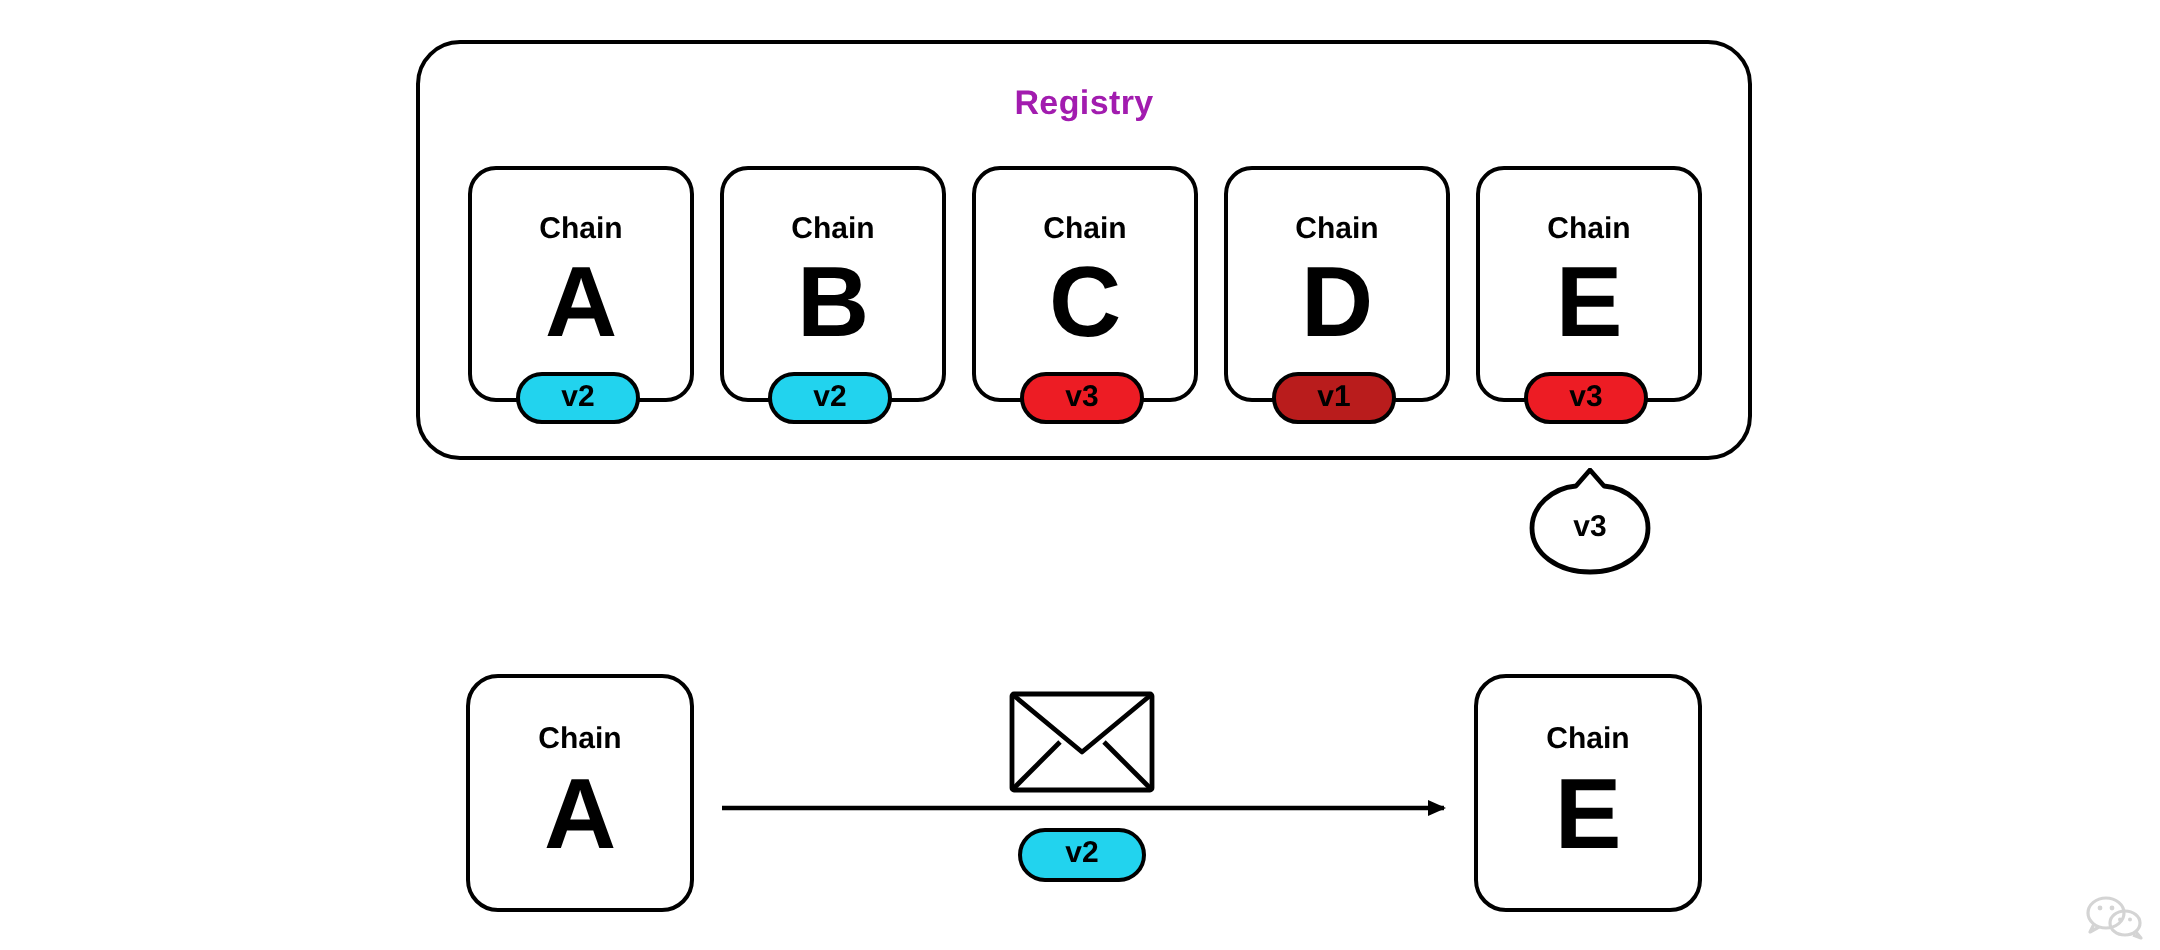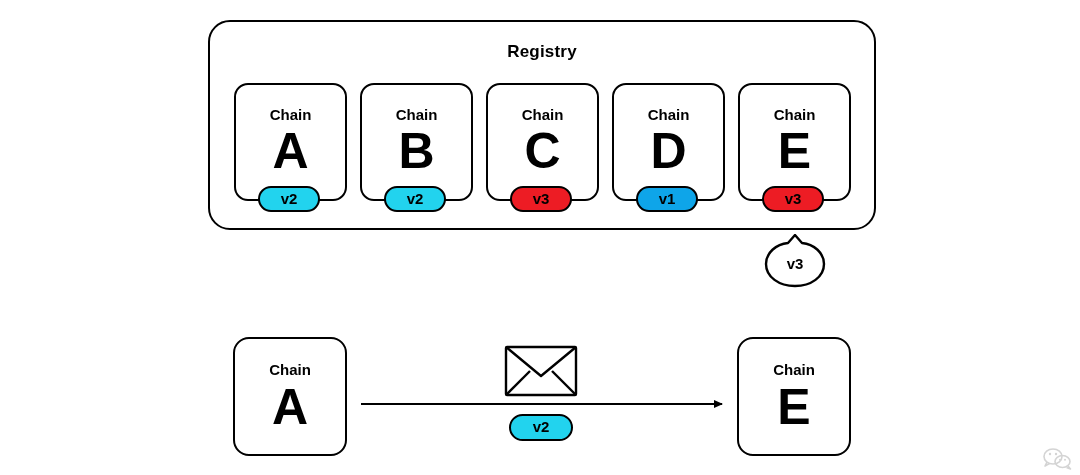--- a/index.html
+++ b/index.html
@@ -34,21 +34,21 @@
     background: #ffffff;
   }
   .registry-title {
     position: absolute;
     left: 0;
     top: 20px;
     width: 100%;
     text-align: center;
     font-size: 17px;
     font-weight: bold;
-    color: #000000;
+    color: #a21caf;
     letter-spacing: 0.2px;
   }
 
   
   .chain-card {
     position: absolute;
     width: 113px;
     height: 118px;
     border: 2.2px solid #000000;
     border-radius: 14px;
@@ -179,21 +179,21 @@
   <div class="chain-card" style="left:486px; top:83px;">
     <div class="card-label">Chain</div>
     <div class="card-letter">C</div>
   </div>
   <div class="badge" style="left:510px; top:186px; background:#ED1C24;">v3</div>
 
   <div class="chain-card" style="left:612px; top:83px;">
     <div class="card-label">Chain</div>
     <div class="card-letter">D</div>
   </div>
-  <div class="badge" style="left:636px; top:186px; background:#0ea5e9;">v1</div>
+  <div class="badge" style="left:636px; top:186px; background:#b91c1c;">v1</div>
 
   <div class="chain-card" style="left:738px; top:83px;">
     <div class="card-label">Chain</div>
     <div class="card-letter">E</div>
   </div>
   <div class="badge" style="left:762px; top:186px; background:#ED1C24;">v3</div>
 
   <div class="bubble-wrap" style="left:762px; top:234px; width:66px; height:64px;">
     <svg width="66" height="64" viewBox="0 0 66 64">
       <path d="M 26 9 L 33 1 L 40 9

